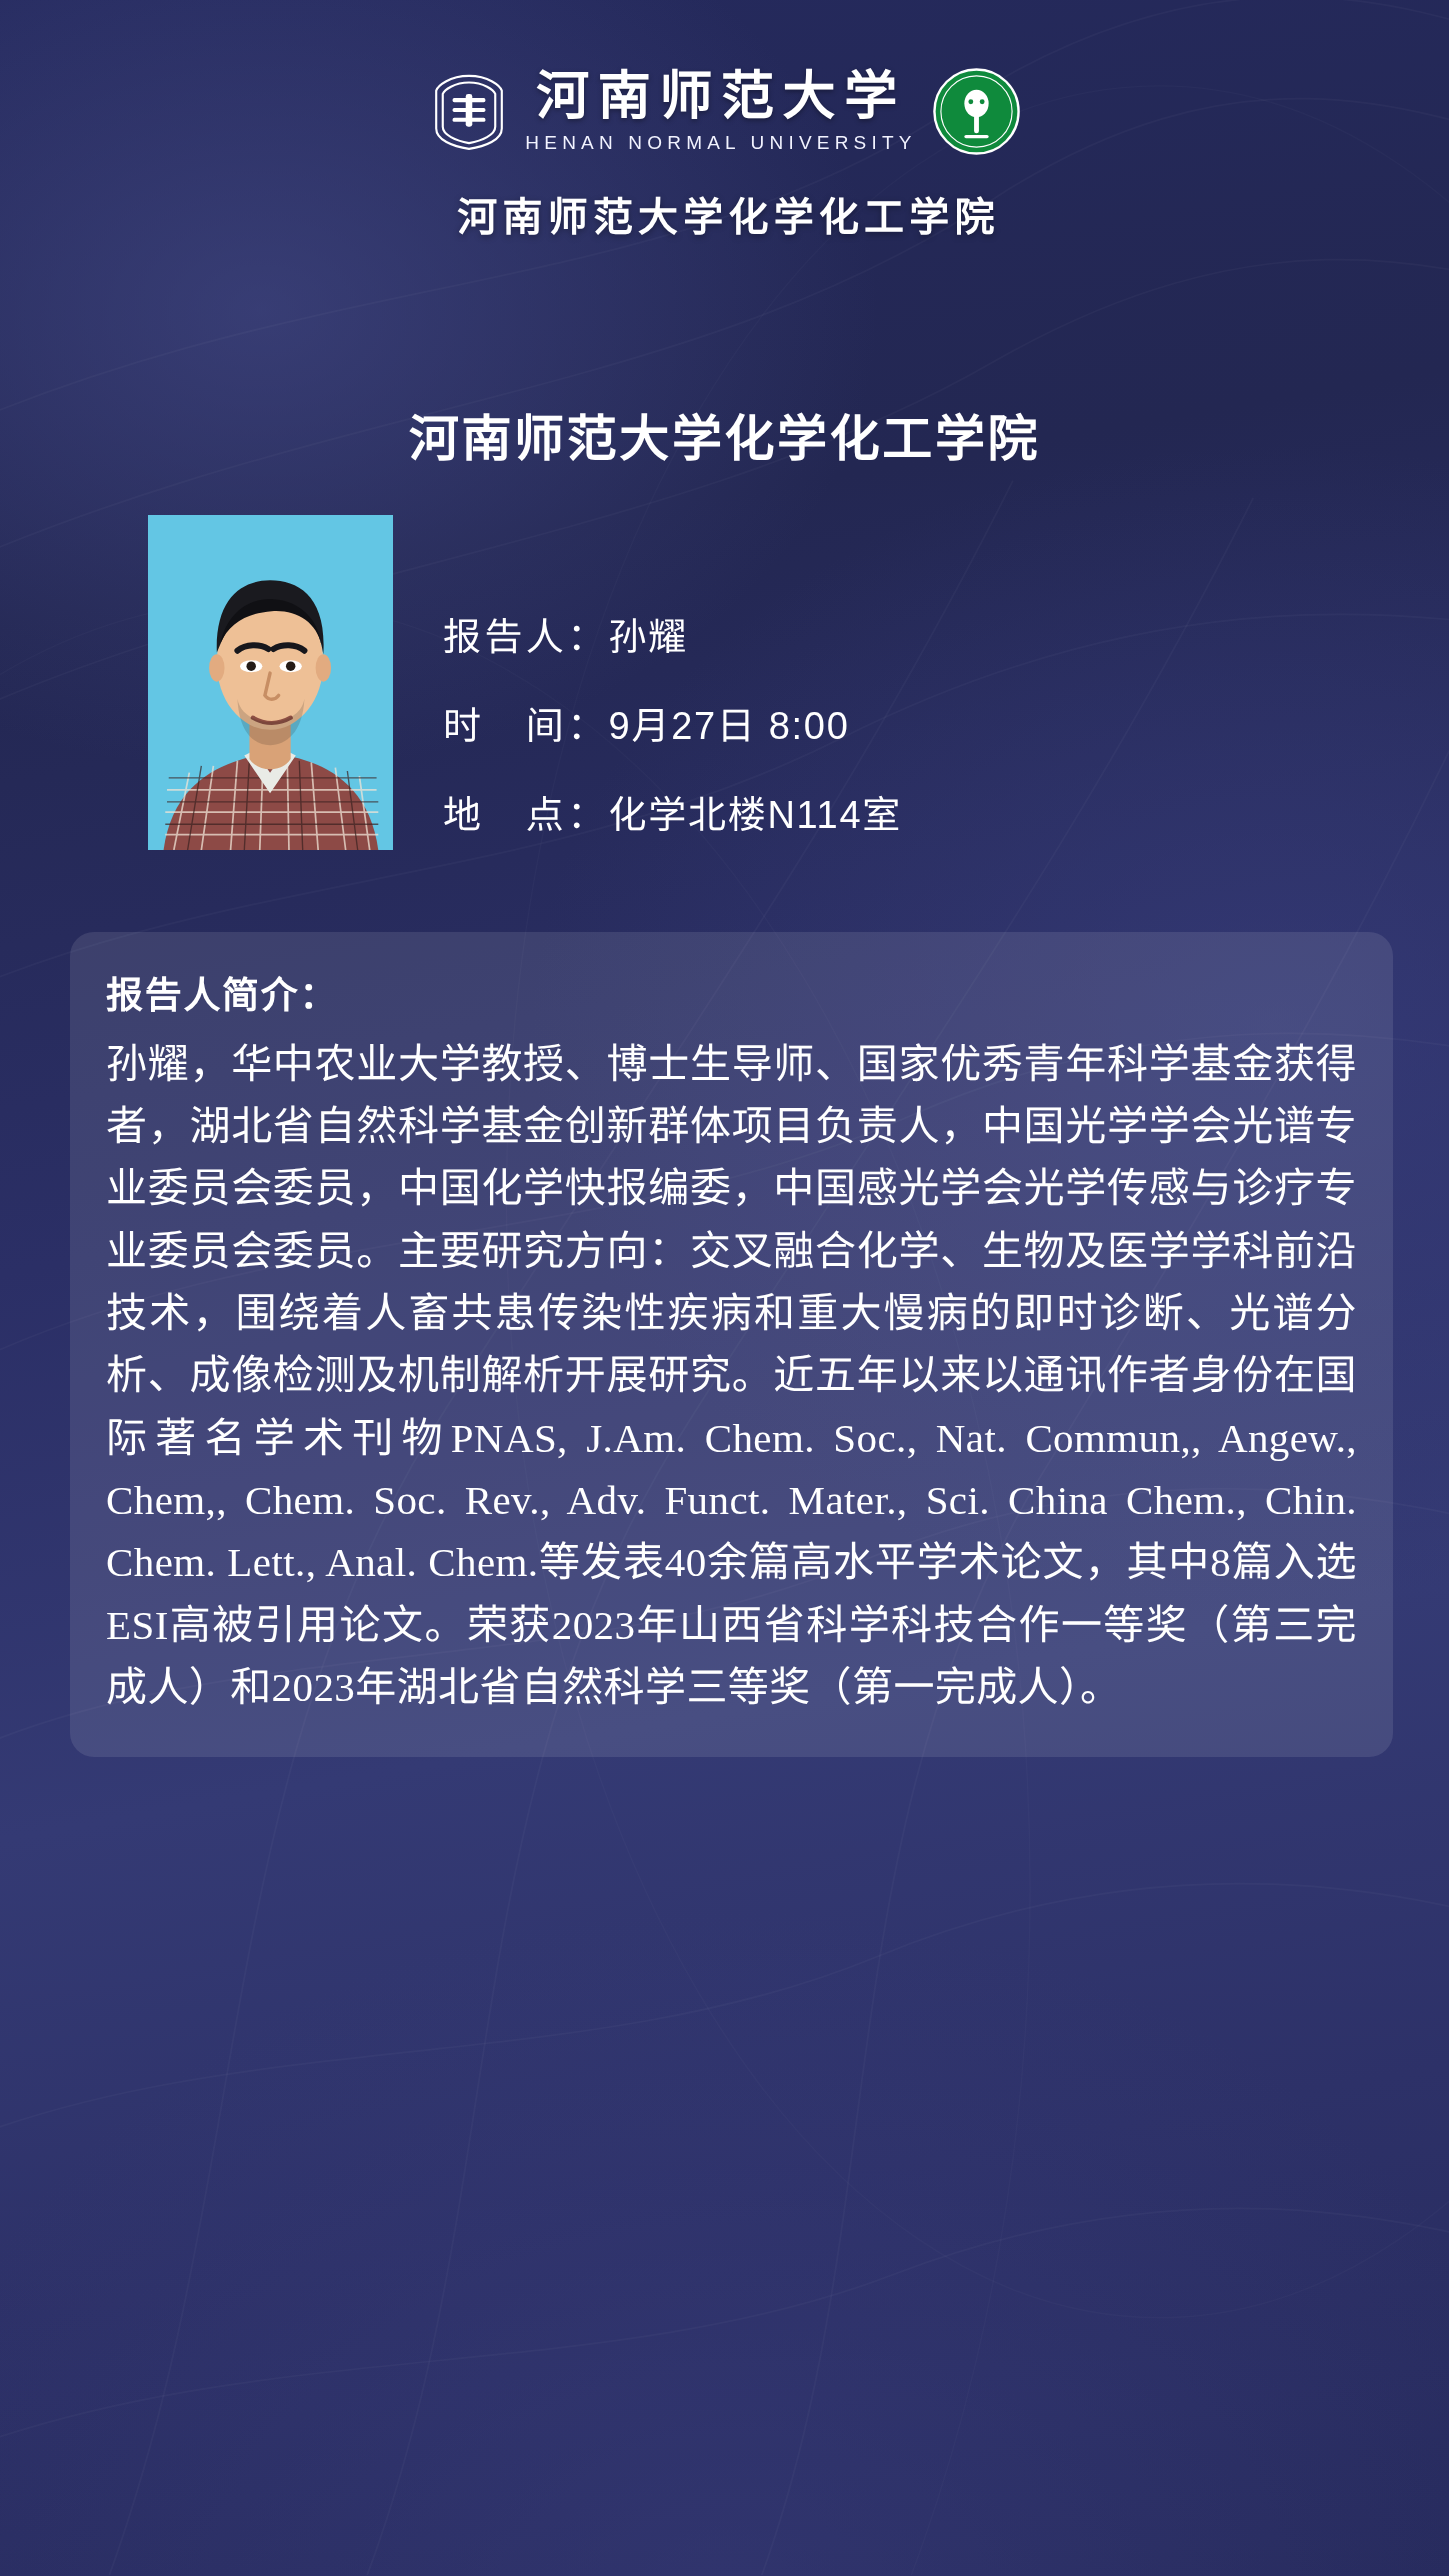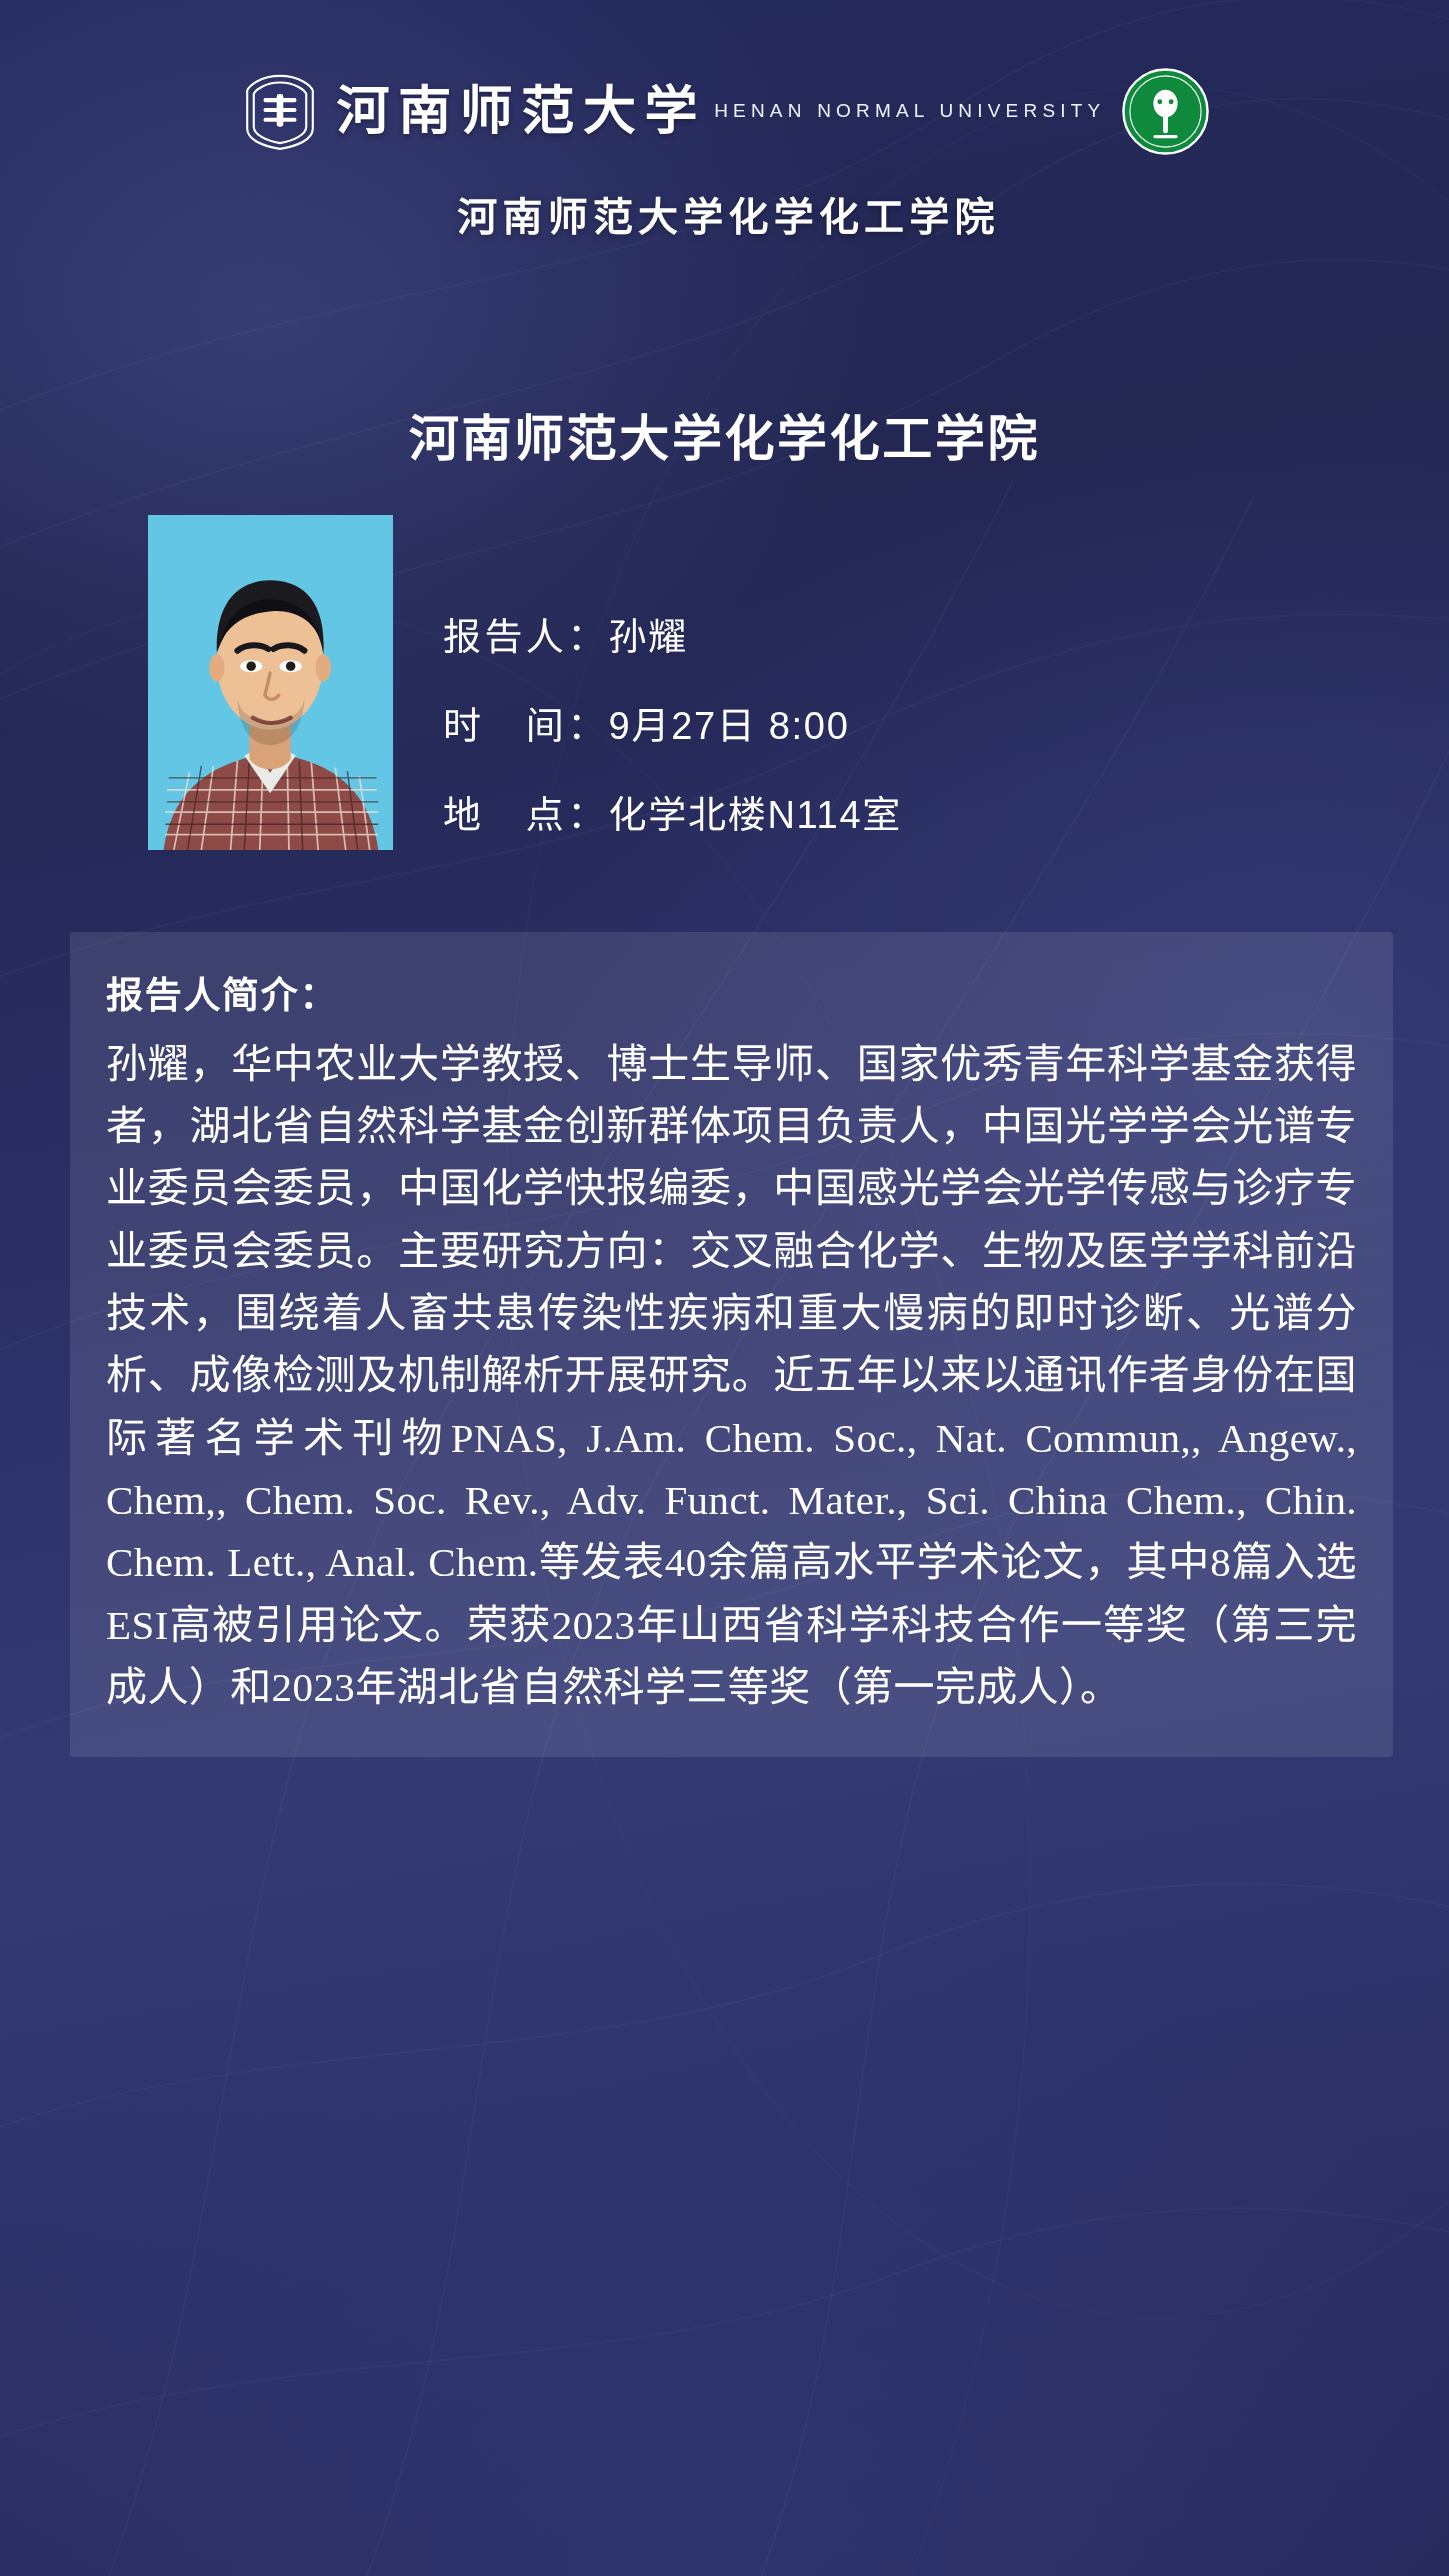--- a/index.html
+++ b/index.html
@@ -38,21 +38,21 @@
     justify-content: center;
     gap: 15.5px;
   }
   .crest {
     width: 82px;
     height: 82px;
     flex: 0 0 auto;
   }
   .univ-names {
     display: flex;
-    flex-direction: row;
+    flex-direction: column;
     align-items: center;
     gap: 8px;
   }
   .univ-cn {
     font-family: "Liberation Serif", "DejaVu Serif", serif;
     font-size: 53px;
     font-weight: 700;
     letter-spacing: 8.6px;
     line-height: 1.05;
     text-shadow: 0 1.7px 5.2px rgba(0,0,0,0.35);
@@ -116,21 +116,21 @@
     letter-spacing: 1.7px;
     color: #ffffff;
     white-space: nowrap;
   }
   .info-label { letter-spacing: 3.4px; }
   
   .bio-card {
     position: relative;
     margin: 82px 56px 0 70px;
     background: rgba(255,255,255,0.10);
-    border-radius: 4px;
+    border-radius: 24px;
     padding: 33px 36px 39px 36px;
     box-sizing: border-box;
   }
   .bio-heading {
     font-size: 37px;
     font-weight: 700;
     letter-spacing: 1.7px;
     margin-bottom: 13.7px;
   }
   .bio-text {

